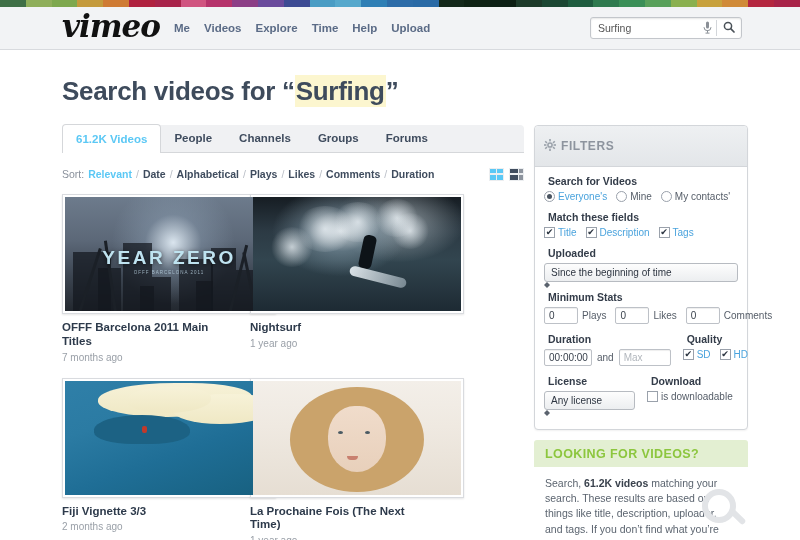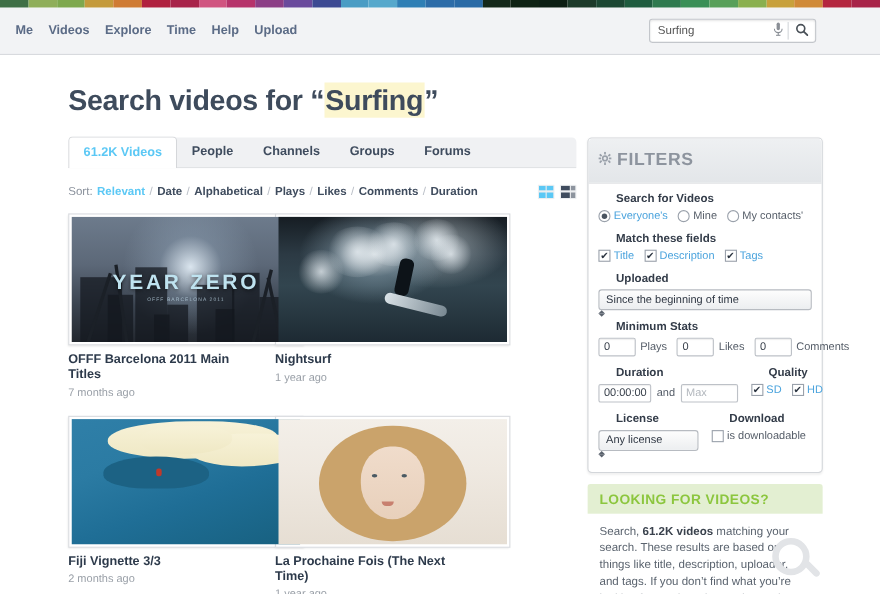--- a/index.html
+++ b/index.html
@@ -229,27 +229,27 @@
     border: 1px solid #d3d6da;
     border-radius: 4px;
     box-shadow: 0 1px 2px rgba(0,0,0,.06);
   }
   .panel-head {
     height: 41px; display: flex; align-items: center; gap: 5px;
     padding: 0 9px;
     background: linear-gradient(to bottom, #eef0f2, #e3e6e9);
     border-bottom: 1px solid #d3d6da;
     border-top-left-radius: 4px; border-top-right-radius: 4px;
-    font-size: 16px; font-weight: bold; color: #8d949e;
+    font-size: 12px; font-weight: bold; color: #8d949e;
     letter-spacing: .6px;
   }
   .panel-body { padding: 8px 9px 10px 9px; }
   .flabel {
     font-size: 10.5px; font-weight: bold; color: #333c49;
-    margin: 0 0 4px 16px;
+    margin: 0 0 4px 4px;
   }
   .frow { display: flex; align-items: center; gap: 9px; margin-bottom: 9px; }
   .opt { display: flex; align-items: center; gap: 3px; font-size: 10px; }
   .opt .lbl-on { color: #4aa3dd; }
   .opt .lbl-off { color: #555d68; }
   .radio {
     width: 11px; height: 11px; border-radius: 50%;
     border: 1px solid #9aa1ab; background: #fff;
     display:inline-flex; align-items:center; justify-content:center;
   }
@@ -354,20 +354,21 @@
     <i style="background: rgb(58, 143, 87); width: 25.8065px;"></i>
     <i style="background: rgb(88, 160, 90); width: 25.8065px;"></i>
     <i style="background: rgb(138, 176, 79); width: 25.8065px;"></i>
     <i style="background: rgb(200, 161, 60); width: 25.8065px;"></i>
     <i style="background: rgb(208, 138, 56); width: 25.8065px;"></i>
     <i style="background: rgb(180, 38, 63); width: 25.8065px;"></i>
     <i style="background: rgb(168, 35, 72); width: 25.8065px;"></i>
   </div>
 
 <div class="header">
+  <div class="logo">vimeo</div>
   <div class="nav" id="nav">
       <a>Me</a>
       <a>Videos</a>
       <a>Explore</a>
       <a>Time</a>
       <a>Help</a>
       <a>Upload</a>
     </div>
 
   <div class="searchbox">

